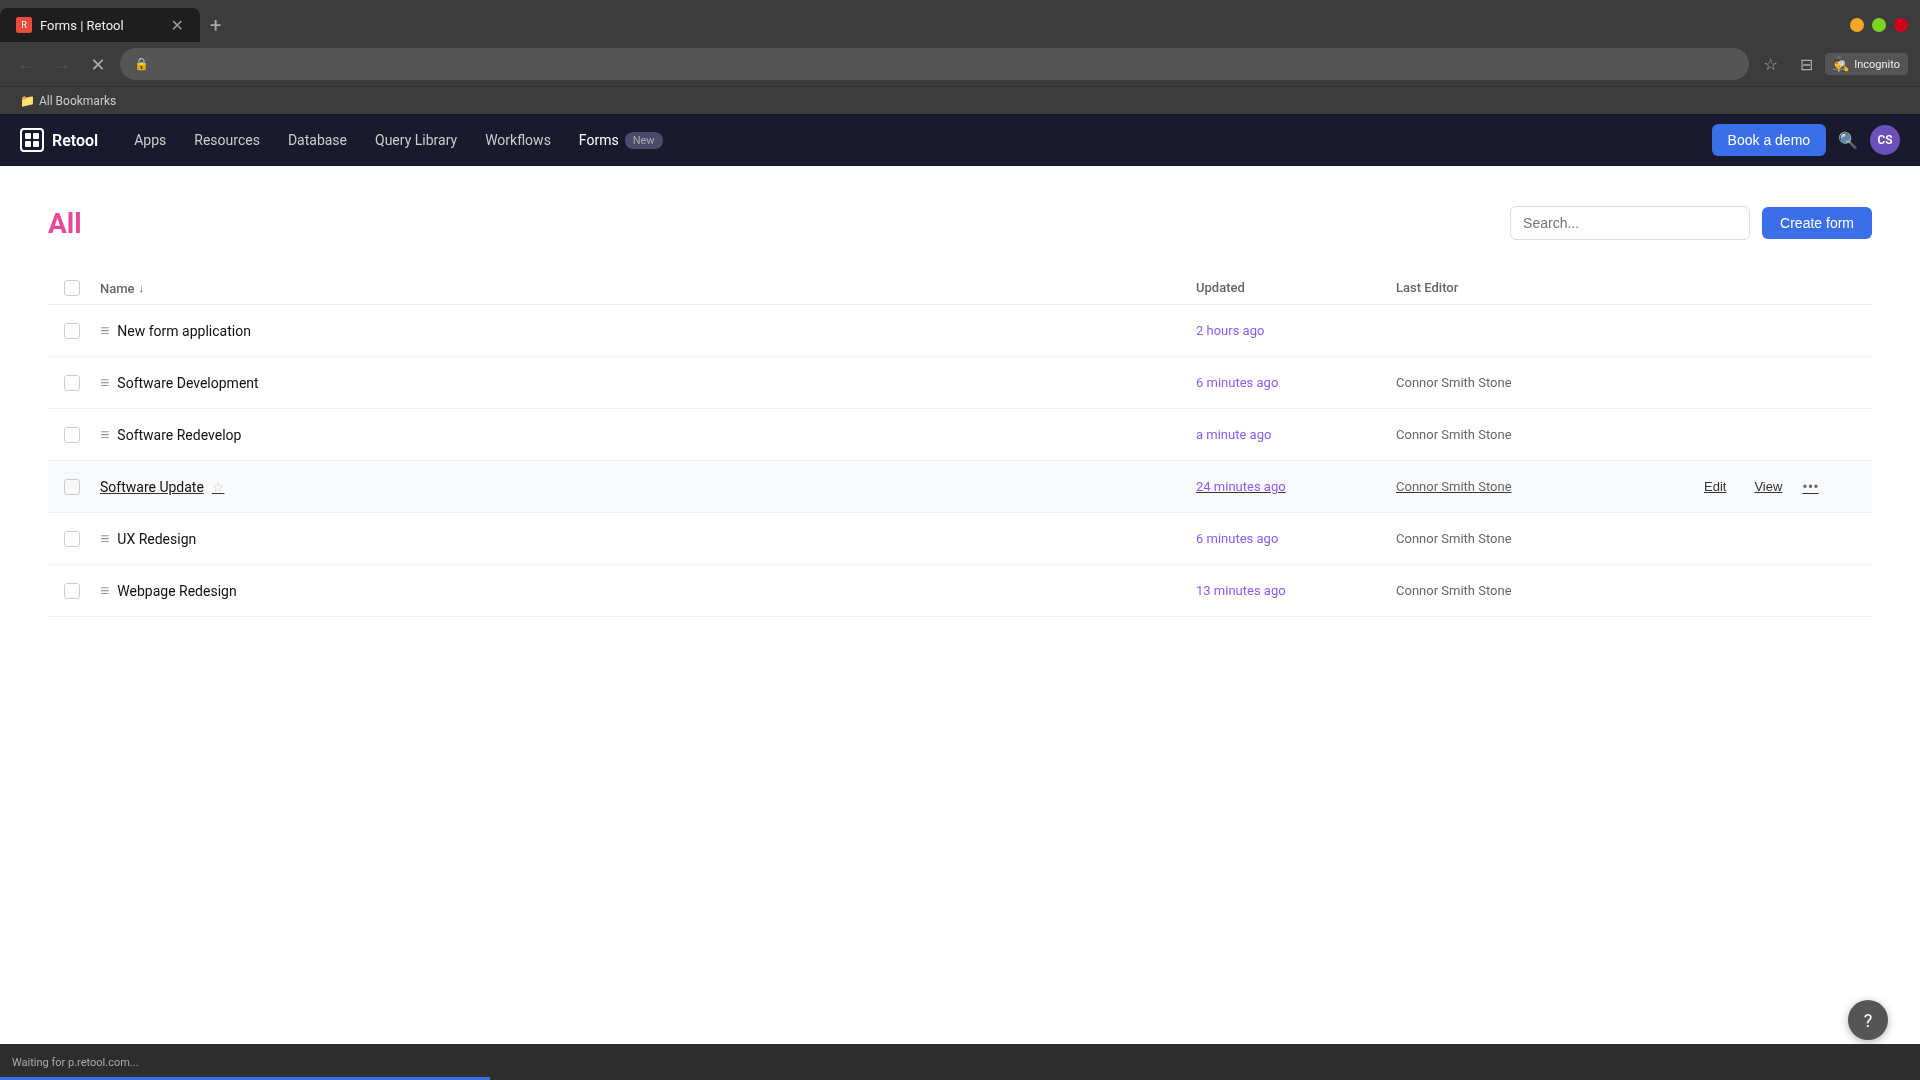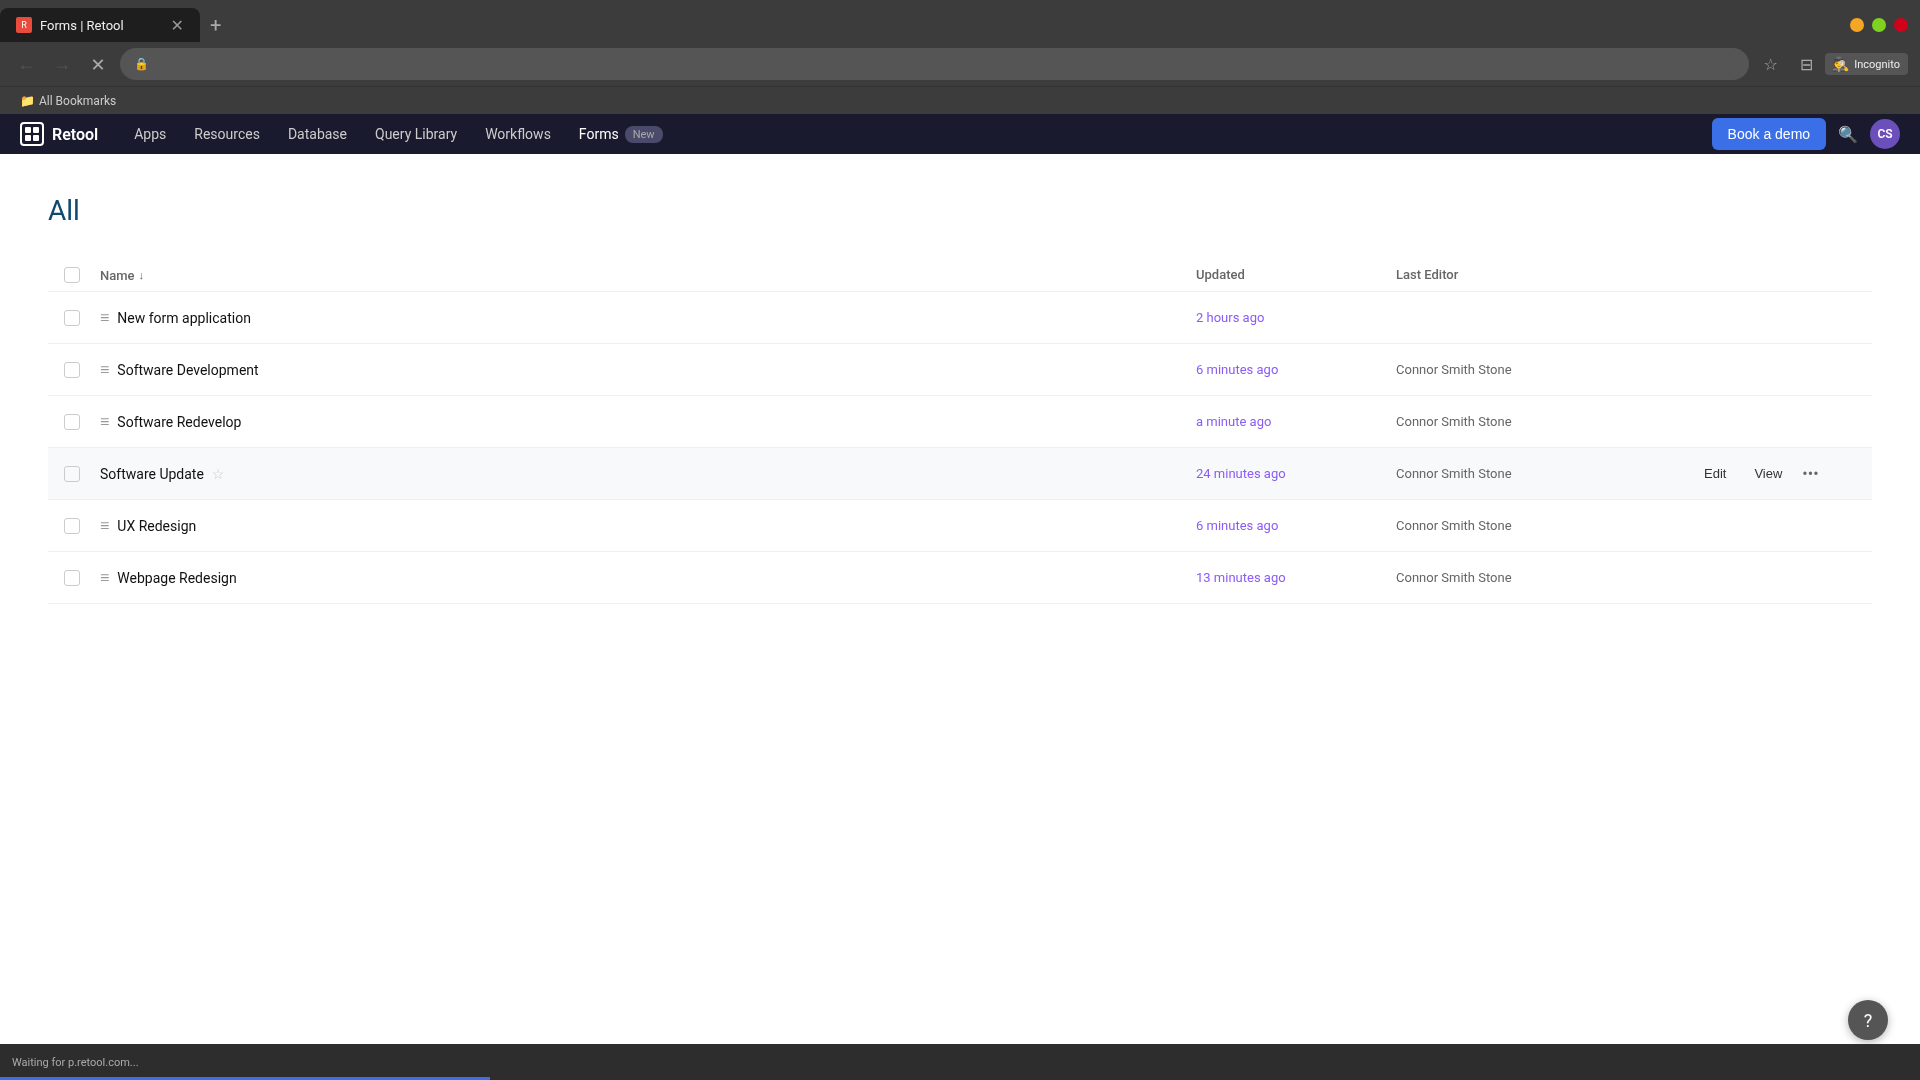--- a/index.html
+++ b/index.html
@@ -27,47 +27,47 @@
     .address-text { color: #eee; font-size: 13px; flex: 1; }
     .bookmark-btn, .extension-btn { color: #aaa; font-size: 16px; cursor: pointer; width: 28px; height: 28px; display: flex; align-items: center; justify-content: center; }
     .browser-extensions { display: flex; align-items: center; gap: 4px; }
     .incognito-badge { background: #555; color: #eee; font-size: 11px; padding: 3px 8px; border-radius: 4px; display: flex; align-items: center; gap: 4px; }
     .incognito-icon { font-size: 14px; }
 
     .bookmarks-bar { background: #3c3c3c; padding: 4px 12px; height: 28px; display: flex; align-items: center; gap: 4px; border-top: 1px solid #333; }
     .bookmark-item { color: #ccc; font-size: 12px; padding: 2px 8px; cursor: pointer; display: flex; align-items: center; gap:4px; }
 
     
-    .app-header { background: #1a1a2e; display: flex; align-items: center; padding: 0 20px; height: 40px; gap: 24px; }
+    .app-header { background: #1a1a2e; display: flex; align-items: center; padding: 0 20px; height: 52px; gap: 24px; }
     .logo { display: flex; align-items: center; gap: 8px; color: white; font-size: 16px; font-weight: 600; }
     .logo-icon { width: 24px; height: 24px; border: 2px solid white; border-radius: 4px; display: flex; align-items: center; justify-content: center; }
     .logo-grid { display: grid; grid-template-columns: 1fr 1fr; gap: 2px; padding: 2px; }
     .logo-dot { background: white; border-radius: 1px; width: 6px; height: 6px; }
     .nav-links { display: flex; align-items: center; gap: 4px; flex: 1; }
     .nav-link { color: #ccc; padding: 6px 12px; border-radius: 4px; cursor: pointer; font-size: 14px; }
     .forms-nav { display: flex; align-items: center; gap: 6px; color: white; padding: 6px 12px; }
     .new-badge { background: #4a4a6a; color: #aaa; font-size: 11px; padding: 2px 8px; border-radius: 8px; }
     .header-right { display: flex; align-items: center; gap: 12px; }
     .book-demo-btn { background: #3b6fe8; color: white; border: none; padding: 8px 16px; border-radius: 6px; cursor: pointer; font-size: 14px; font-weight: 500; }
     .search-icon-btn { color: #ccc; cursor: pointer; font-size: 16px; }
     .user-avatar { width: 30px; height: 30px; background: #6b4fbb; border-radius: 50%; display: flex; align-items: center; justify-content: center; color: white; font-size: 12px; font-weight: 600; cursor: pointer; }
 
     
     .main-content { padding: 40px 48px; }
     .page-header { display: flex; align-items: center; justify-content: space-between; margin-bottom: 32px; }
-    .page-title { font-size: 28px; font-weight: 400; color: #0c4a6e; }
+    .page-title { font-size: 28px; font-weight: 700; color: #ec4899; }
     .header-actions { display: flex; align-items: center; gap: 12px; }
     .search-box { border: 1px solid #ddd; border-radius: 6px; padding: 8px 12px; font-size: 14px; width: 240px; color: #999; outline: none; }
     .create-form-btn { background: #3b6fe8; color: white; border: none; padding: 8px 18px; border-radius: 6px; cursor: pointer; font-size: 14px; font-weight: 500; }
 
     
     .forms-table { width: 100%; }
     .table-header { display: grid; grid-template-columns: 36px 1fr 200px 300px 160px; padding: 8px 16px; border-bottom: 1px solid #eee; color: #666; font-size: 13px; font-weight: 500; }
     .table-row { display: grid; grid-template-columns: 36px 1fr 200px 300px 160px; padding: 0 16px; border-bottom: 1px solid #f0f0f0; align-items: center; height: 52px; cursor: pointer; position: relative; }
-    .table-row.hovered { background: #f8f9fa; }
+    .table-row.hovered { background: #f8f9fa; text-decoration: underline; }
     .checkbox { width: 16px; height: 16px; border: 1px solid #ccc; border-radius: 3px; cursor: pointer; }
     .form-icon { color: #999; font-size: 16px; }
     .form-name { font-size: 14px; color: #111; display: flex; align-items: center; gap: 8px; }
     .star-icon { color: #ccc; font-size: 14px; cursor: pointer; }
     .updated-time { font-size: 13px; color: #8b5cf6; }
     .last-editor { font-size: 13px; color: #666; }
     .row-actions { display: flex; align-items: center; gap: 12px; }
     .action-btn { font-size: 13px; color: #333; cursor: pointer; background: none; border: none; padding: 4px 8px; border-radius: 4px; }
     .more-btn { color: #666; cursor: pointer; font-size: 16px; }
 
@@ -150,20 +150,24 @@
   <div class="header-right">
     <button class="book-demo-btn">Book a demo</button>
     <div class="search-icon-btn">🔍</div>
     <div class="user-avatar">CS</div>
   </div>
 </div>
 
 <div class="main-content">
   <div class="page-header">
     <h1 class="page-title">All</h1>
+    <div class="header-actions">
+      <input type="text" class="search-box" placeholder="Search..." style="">
+      <button class="create-form-btn">Create form</button>
+    </div>
   </div>
 
   <div class="forms-table">
 
     <div class="table-header">
       <div>
         <div class="checkbox"></div>
       </div>
       <div class="col-header">
         <span>Name</span>

